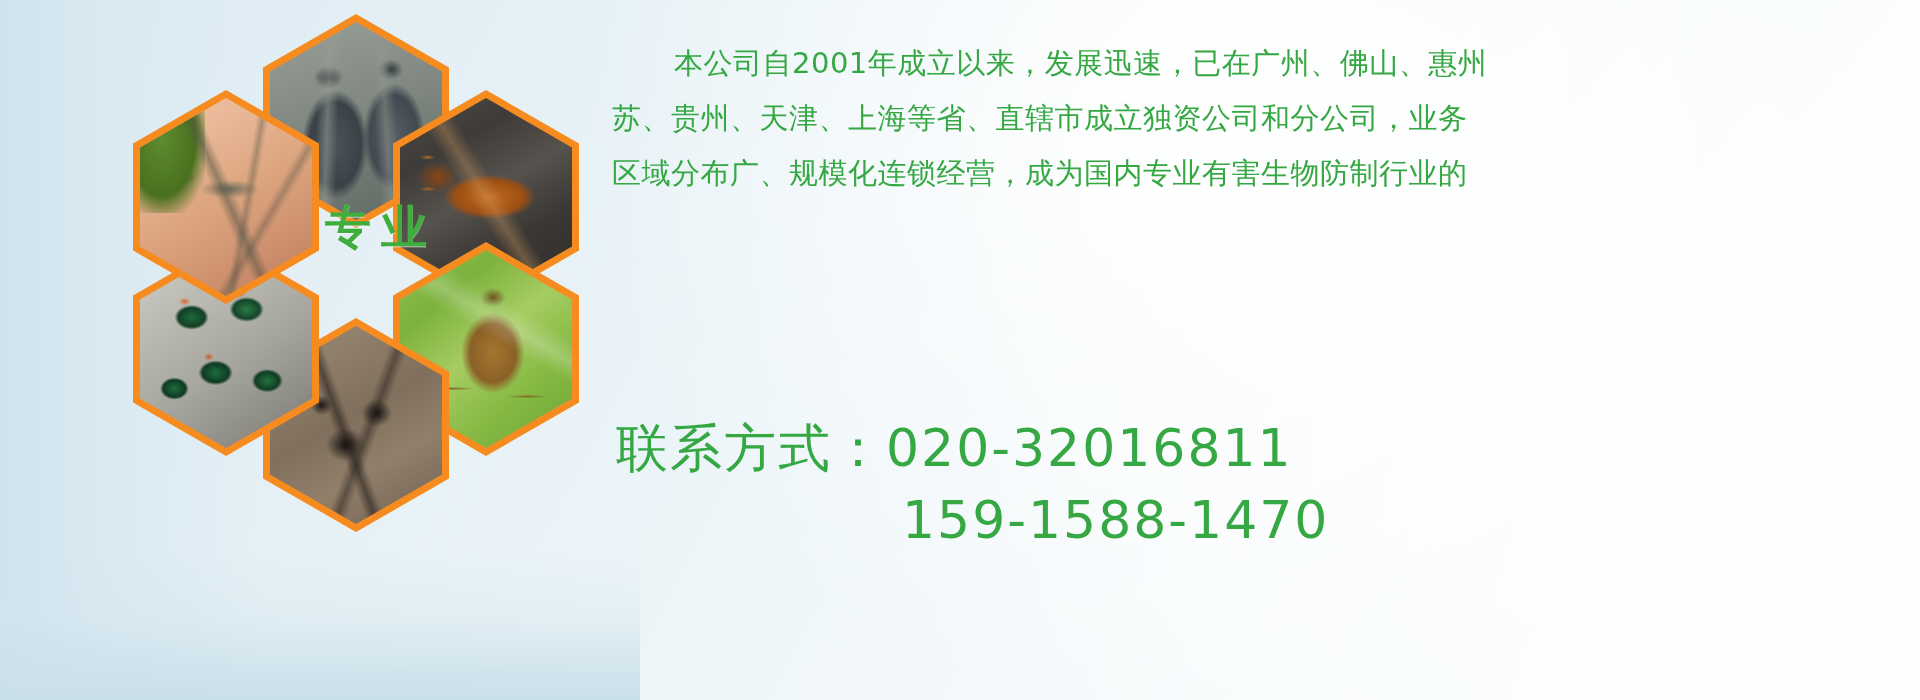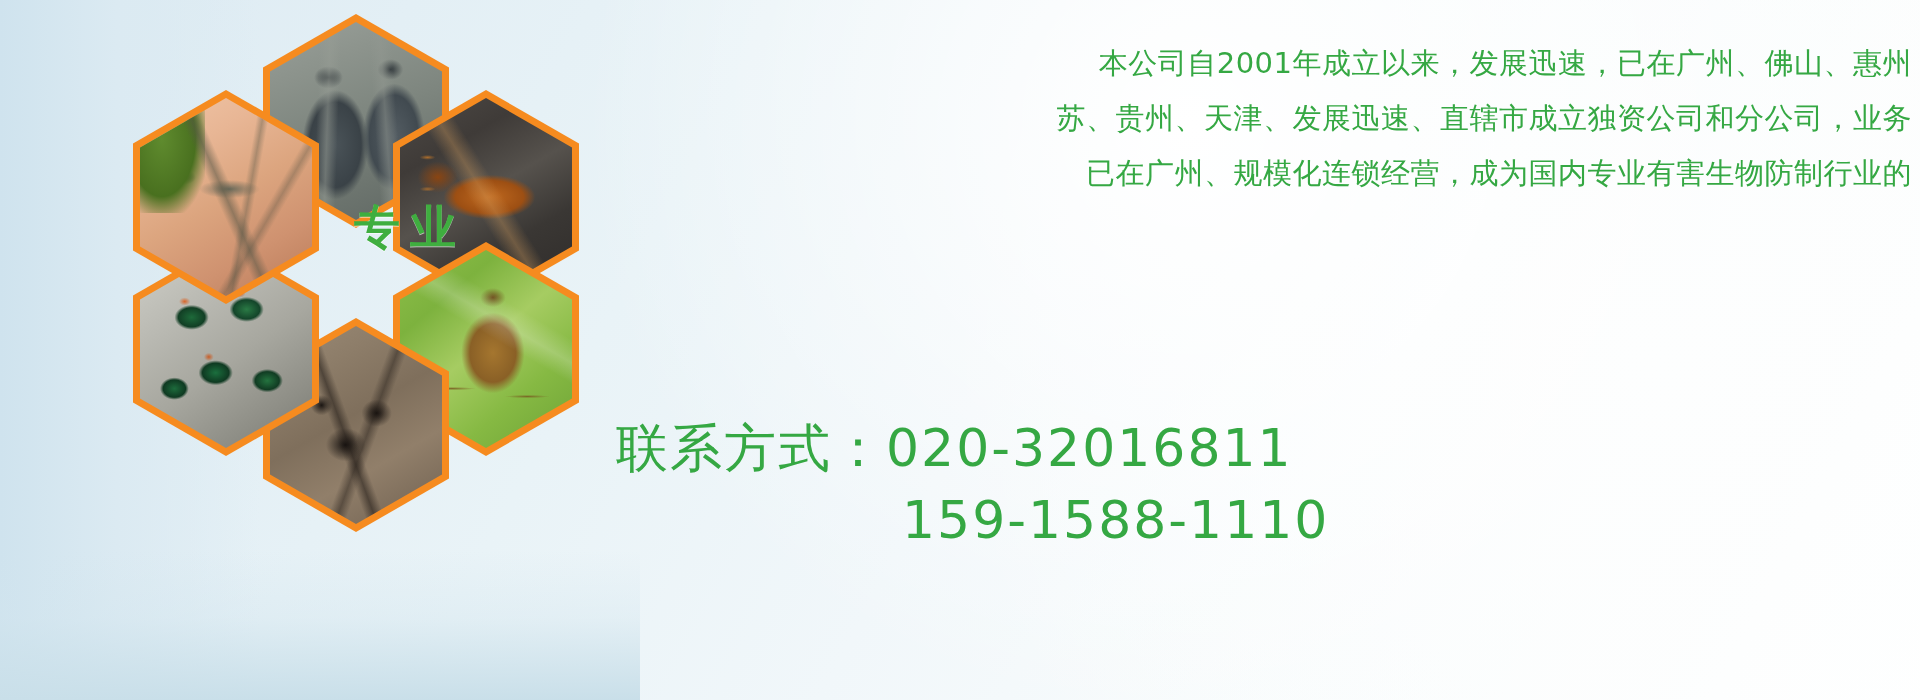--- a/index.html
+++ b/index.html
@@ -131,32 +131,32 @@
     content:"";position:absolute;inset:0;
     background:
       linear-gradient(66deg,rgba(80,80,66,0) 46%,rgba(86,86,70,.55) 50%,rgba(80,80,66,0) 54%),
       linear-gradient(100deg,rgba(80,80,66,0) 58%,rgba(86,86,70,.4) 61%,rgba(80,80,66,0) 64%),
       linear-gradient(120deg,rgba(70,70,58,0) 66%,rgba(76,76,62,.35) 69%,rgba(70,70,58,0) 72%);
   }
 
   
   .logo-words{
     position:absolute;left:286px;top:198px;width:180px;
-    text-align:right;z-index:5;
+    text-align:center;z-index:5;
     font-family:"DejaVu Sans","Liberation Sans",sans-serif;
   }
   .logo-words .w{
     display:block;font-size:46px;font-weight:bold;color:#3fae3f;
     letter-spacing:10px;line-height:1.28;text-indent:10px;
     text-shadow:0 1px 0 rgba(255,255,255,.6);
   }
 
   
   .copy{
-    position:absolute;left:612px;top:36px;width:1300px;text-align:right;
+    position:absolute;left:612px;top:36px;width:1300px;
   }
   .copy p{
     margin:0;color:#35a843;font-size:29px;line-height:55px;
     font-weight:500;letter-spacing:.5px;white-space:nowrap;
   }
   .copy p.first{text-indent:62px;}
 
   .contact{position:absolute;left:616px;top:412px;width:1300px;}
   .contact .line{
     color:#35a843;font-size:52px;line-height:72px;font-weight:500;
@@ -208,22 +208,22 @@
     </div>
 
   </div>
 
   <div class="logo-words">
     <span class="w">专业</span>
   </div>
 
   <div class="copy">
     <p class="first">本公司自2001年成立以来，发展迅速，已在广州、佛山、惠州</p>
-    <p>苏、贵州、天津、发展迅速、直辖市成立独资公司和分公司，业务</p>
-    <p>已在广州、规模化连锁经营，成为国内专业有害生物防制行业的</p>
+    <p>苏、贵州、天津、上海等省、直辖市成立独资公司和分公司，业务</p>
+    <p>区域分布广、规模化连锁经营，成为国内专业有害生物防制行业的</p>
   </div>
 
   <div class="contact">
     <div class="line">联系方式：020-32016811</div>
-    <div class="line second">159-1588-1110</div>
+    <div class="line second">159-1588-1470</div>
   </div>
 
 </div>
 
 </body></html>

